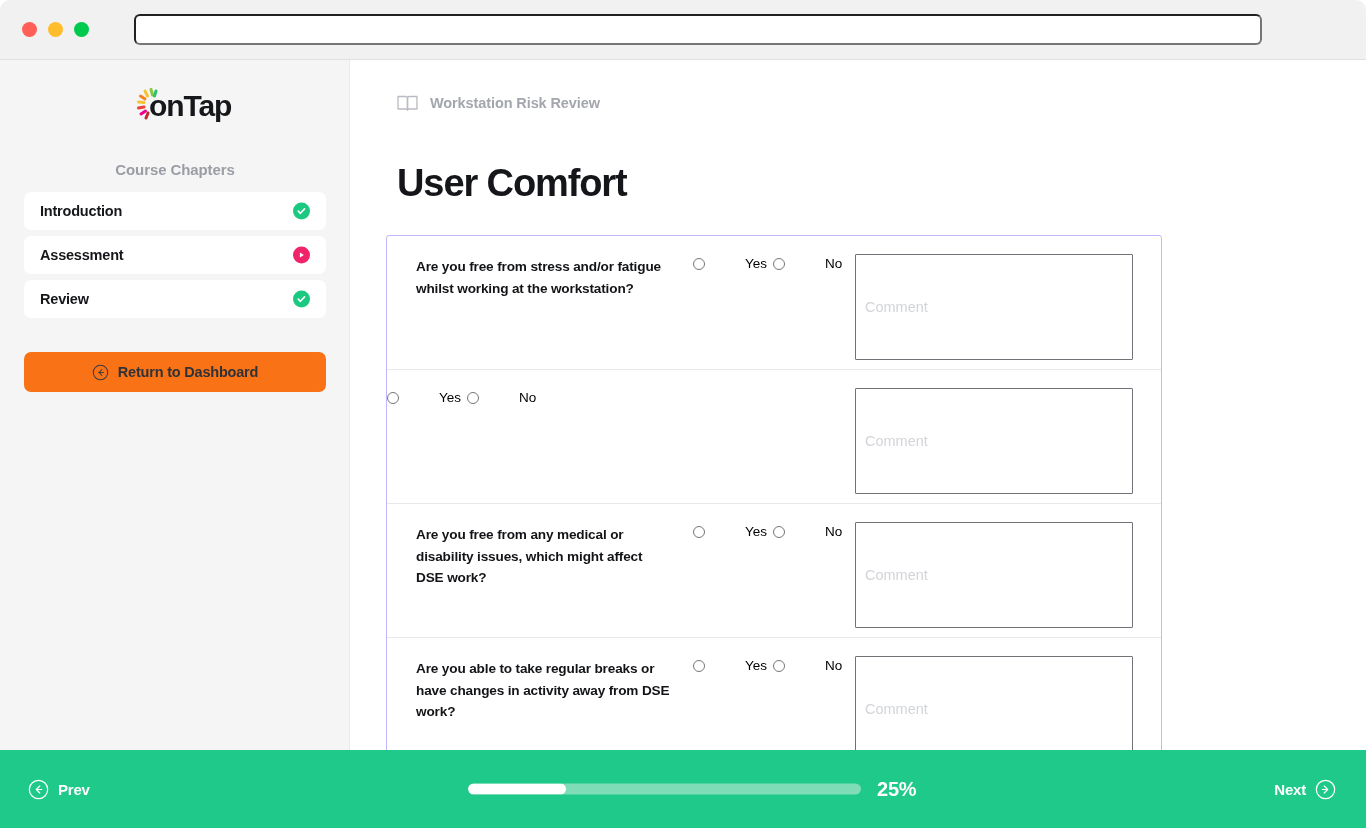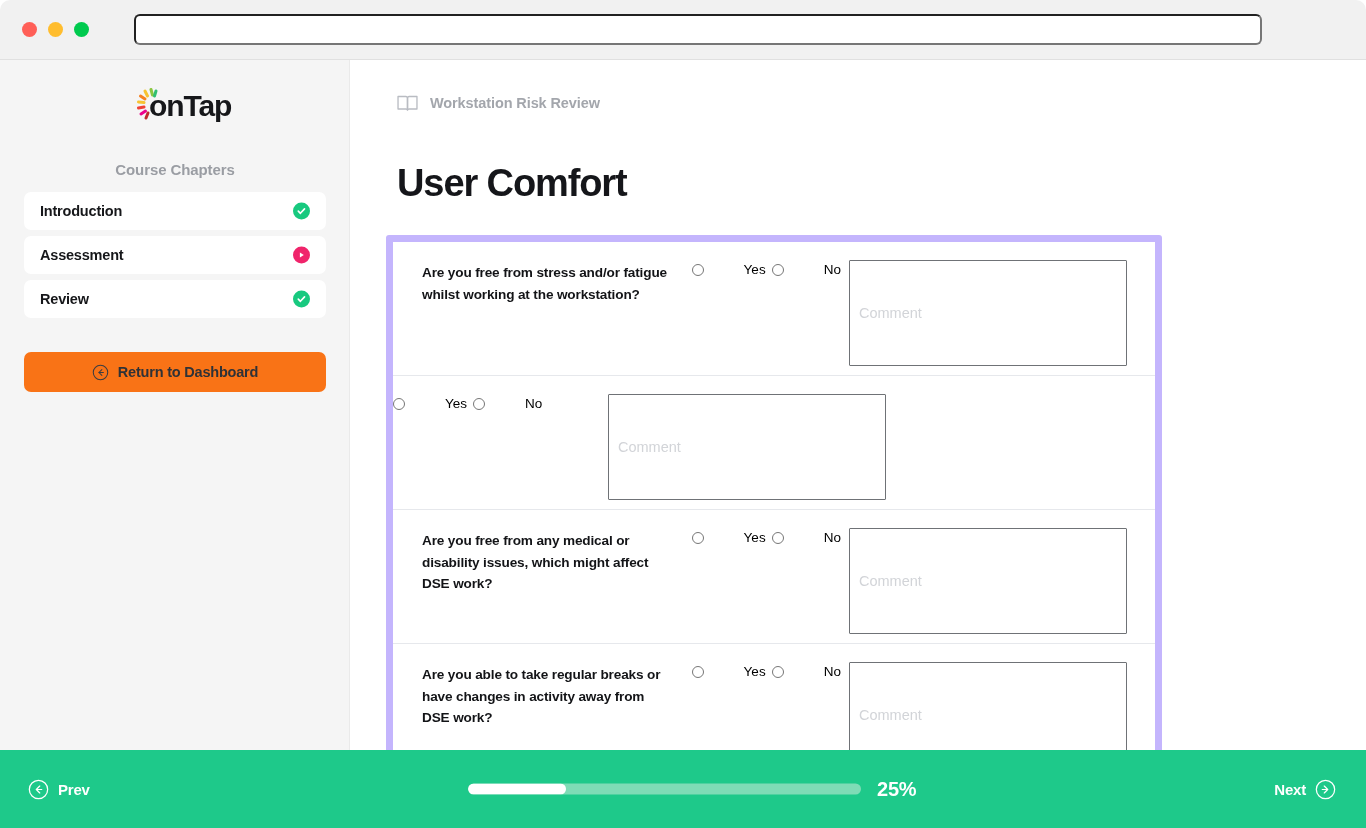--- a/index.html
+++ b/index.html
@@ -119,21 +119,21 @@
   }
   .page-title {
     position: absolute; left: 47px; top: 101px;
     font-size: 38px; font-weight: 700; color: #15161a;
     letter-spacing: -1.1px; line-height: 44px;
   }
 
   .qcard {
     position: absolute; left: 36px; top: 175px;
     width: 776px;
-    border: 7px solid #c4b5fd;
+    border: 1px solid #c4b5fd;
     border-radius: 3px;
     background: #ffffff;
   }
   .qrow {
     position: relative;
     display: flex;
     border-bottom: 1px solid #e6e8ec;
     min-height: 134px;
   }
   .qrow:last-child { border-bottom: none; }
@@ -149,21 +149,21 @@
     width: 215px;
     padding: 20px 0 0 0;
     display: flex; align-items: flex-start;
     font-size: 13.5px; color: #000;
   }
   .opt { display: inline-flex; align-items: center; gap: 40px; }
   .opt input[type=radio] {
     margin: 0 0 0 0; width: 12px; height: 12px; cursor: pointer;
   }
   .opt-label { margin-right: 6px; }
-  .qcomment { flex: 1; padding: 18px 28px 0 0; display: flex; justify-content: flex-start; }
+  .qcomment { flex: 1; padding: 18px 28px 0 0; display: flex; justify-content: flex-end; }
   .comment-box {
     width: 278px; height: 106px;
     border: 1px solid #6f7276;
     border-radius: 1px;
     background: #fff;
     font-family: "Liberation Sans", sans-serif;
     font-size: 14.5px;
     color: #2a2b2e;
     padding: 44px 9px 8px 9px;
     resize: none;

